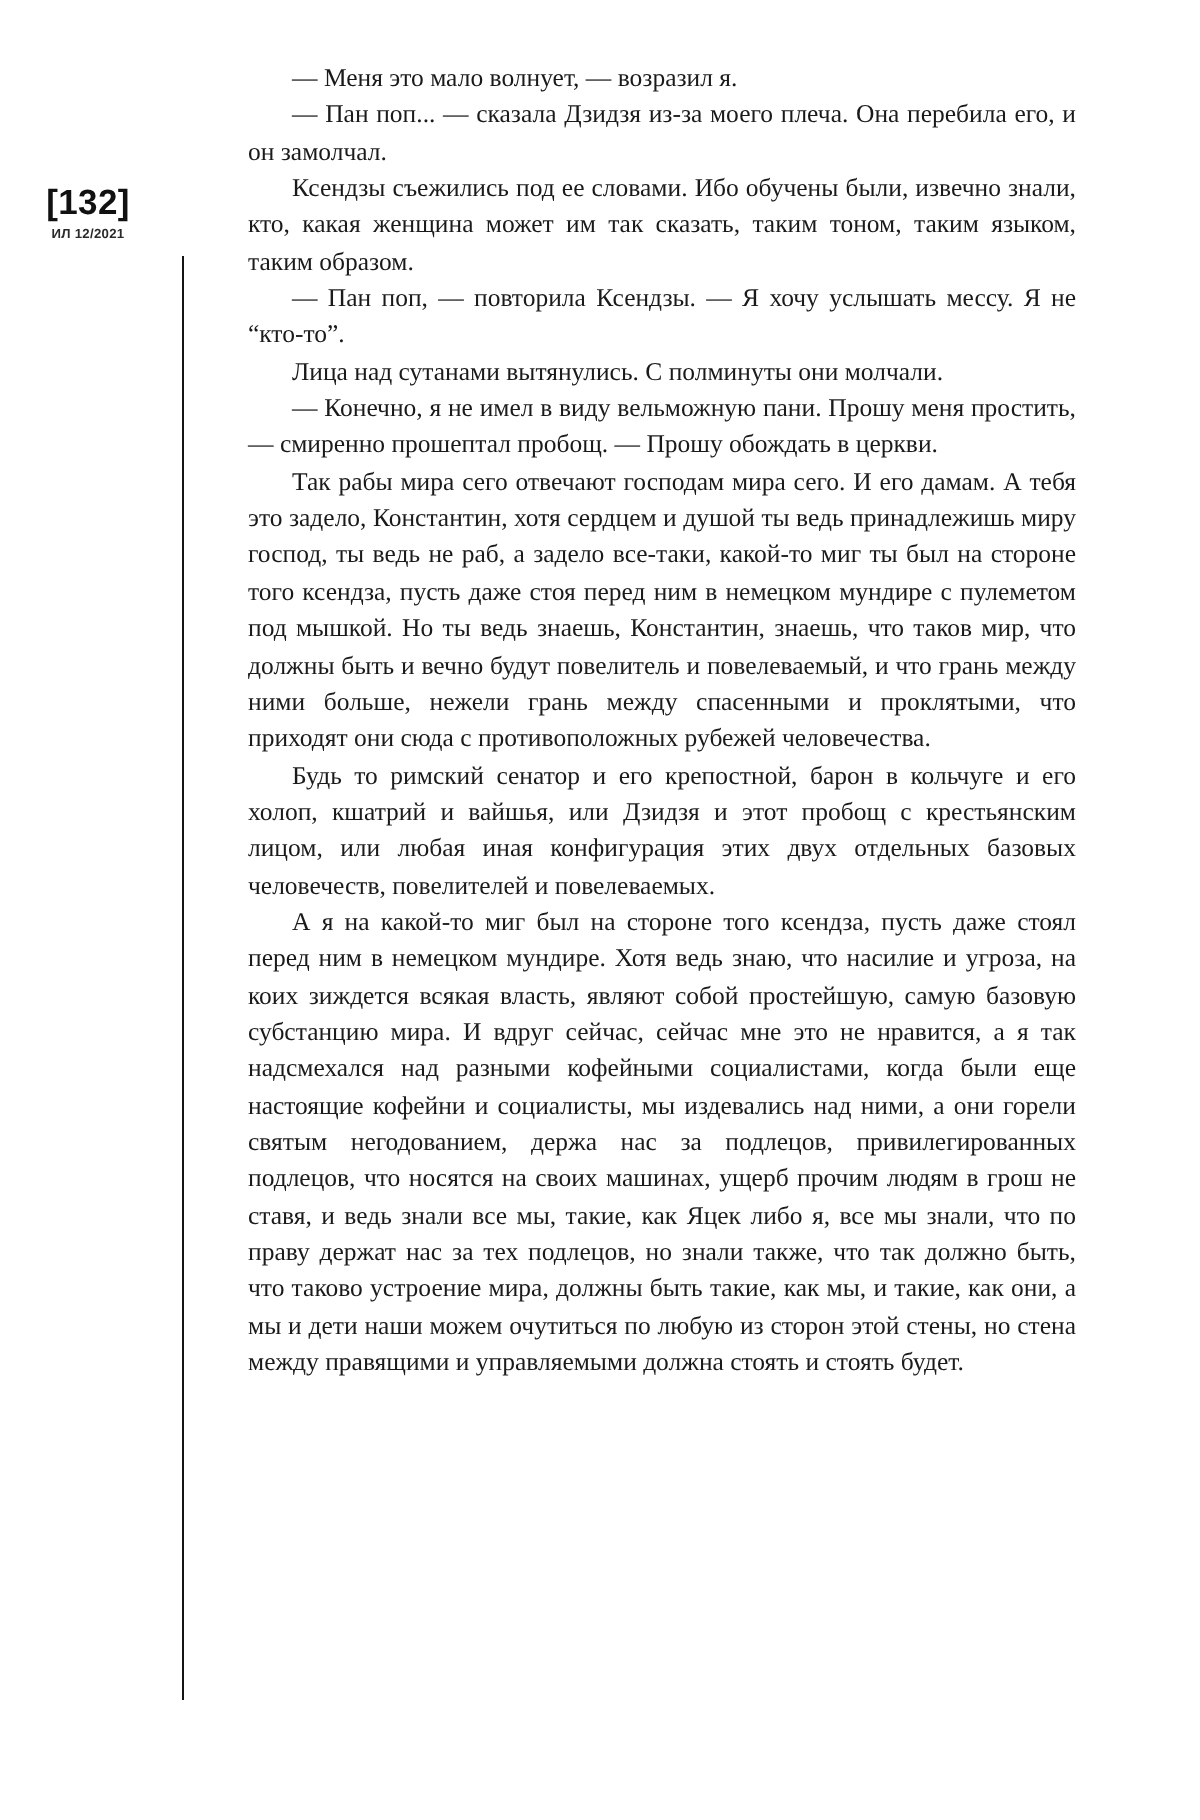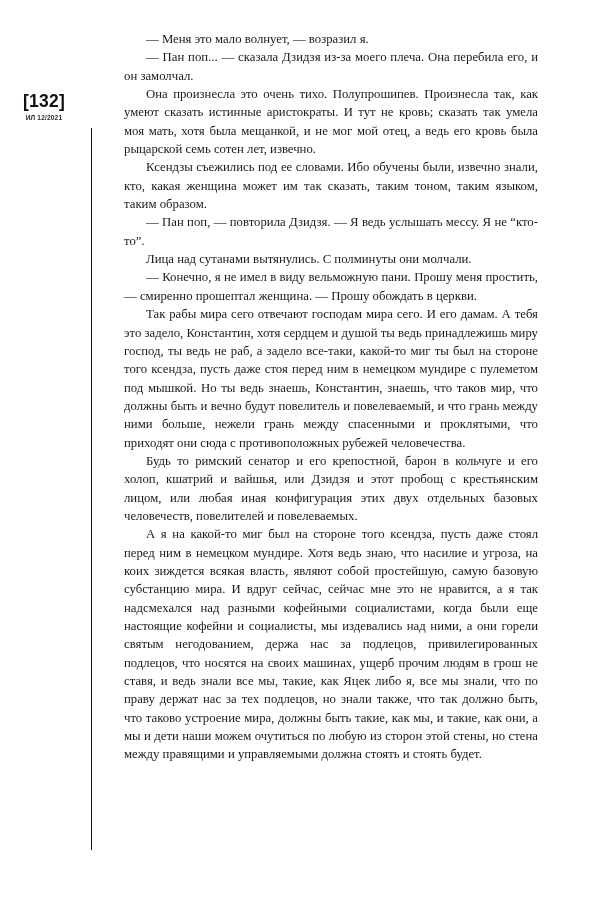--- a/index.html
+++ b/index.html
@@ -98,23 +98,22 @@
       <div class="folio">[132]</div>
       <div class="issue-line">ИЛ 12/2021</div>
     </div>
   </div>
 
   <div class="rule"></div>
 
   <div class="textcol">
     <p class="para">— Меня это мало волнует, — возразил я.</p>
     <p class="para">— Пан поп... — сказала Дзидзя из-за моего плеча. Она перебила его, и он замолчал.</p>
-    <p class="para">Она произнесла это очень тихо. Полупрошипев. Произнесла так, как умеют сказать истинные аристократы. И тут не кровь; сказать так умела моя мать, хотя была мещанкой, и не мог мой отец, а ведь его кровь была рыцарской семь сотен лет, извечно.</p>
     <p class="para">Ксендзы съежились под ее словами. Ибо обучены были, извечно знали, кто, какая женщина может им так сказать, таким тоном, таким языком, таким образом.</p>
-    <p class="para">— Пан поп, — повторила Дзидзя. — Я ведь услышать мессу. Я не “кто-то”.</p>
+    <p class="para">— Пан поп, — повторила Ксендзы. — Я хочу услышать мессу. Я не “кто-то”.</p>
     <p class="para">Лица над сутанами вытянулись. С полминуты они молчали.</p>
-    <p class="para">— Конечно, я не имел в виду вельможную пани. Прошу меня простить, — смиренно прошептал женщина. — Прошу обождать в церкви.</p>
+    <p class="para">— Конечно, я не имел в виду вельможную пани. Прошу меня простить, — смиренно прошептал пробощ. — Прошу обождать в церкви.</p>
     <p class="para">Так рабы мира сего отвечают господам мира сего. И его дамам. А тебя это задело, Константин, хотя сердцем и душой ты ведь принадлежишь миру господ, ты ведь не раб, а задело все-таки, какой-то миг ты был на стороне того ксендза, пусть даже стоя перед ним в немецком мундире с пулеметом под мышкой. Но ты ведь знаешь, Константин, знаешь, что таков мир, что должны быть и вечно будут повелитель и повелеваемый, и что грань между ними больше, нежели грань между спасенными и проклятыми, что приходят они сюда с противоположных рубежей человечества.</p>
     <p class="para">Будь то римский сенатор и его крепостной, барон в кольчуге и его холоп, кшатрий и вайшья, или Дзидзя и этот пробощ с крестьянским лицом, или любая иная конфигурация этих двух отдельных базовых человечеств, повелителей и повелеваемых.</p>
     <p class="para">А я на какой-то миг был на стороне того ксендза, пусть даже стоял перед ним в немецком мундире. Хотя ведь знаю, что насилие и угроза, на коих зиждется всякая власть, являют собой простейшую, самую базовую субстанцию мира. И вдруг сейчас, сейчас мне это не нравится, а я так надсмехался над разными кофейными социалистами, когда были еще настоящие кофейни и социалисты, мы издевались над ними, а они горели святым негодованием, держа нас за подлецов, привилегированных подлецов, что носятся на своих машинах, ущерб прочим людям в грош не ставя, и ведь знали все мы, такие, как Яцек либо я, все мы знали, что по праву держат нас за тех подлецов, но знали также, что так должно быть, что таково устроение мира, должны быть такие, как мы, и такие, как они, а мы и дети наши можем очутиться по любую из сторон этой стены, но стена между правящими и управляемыми должна стоять и стоять будет.</p>
   </div>
 
 </div>
 
 </body></html>

